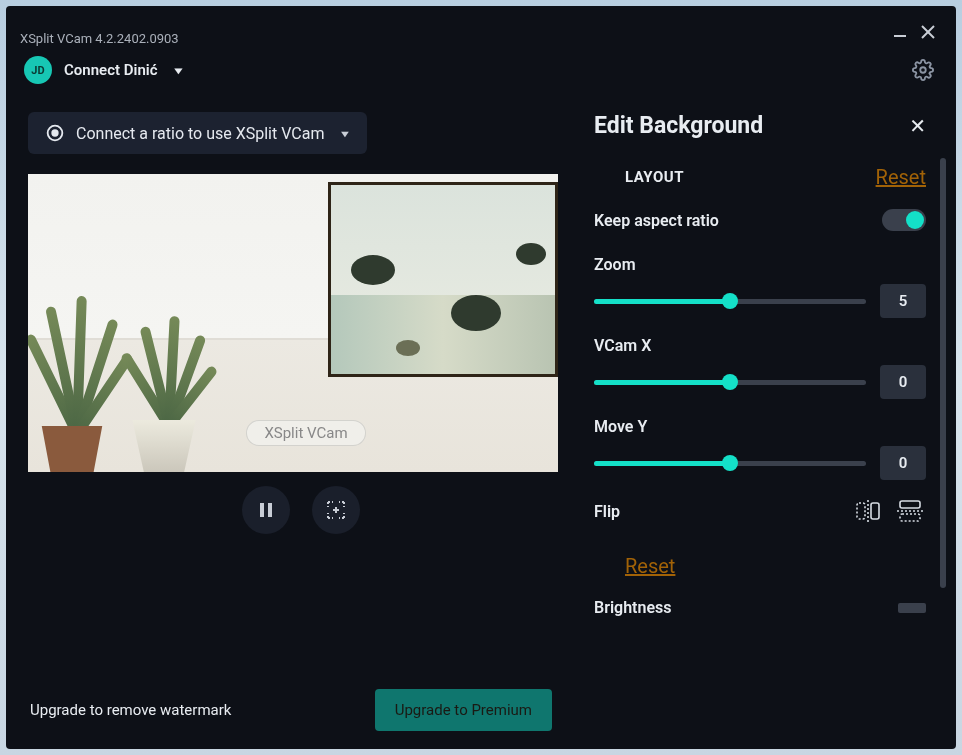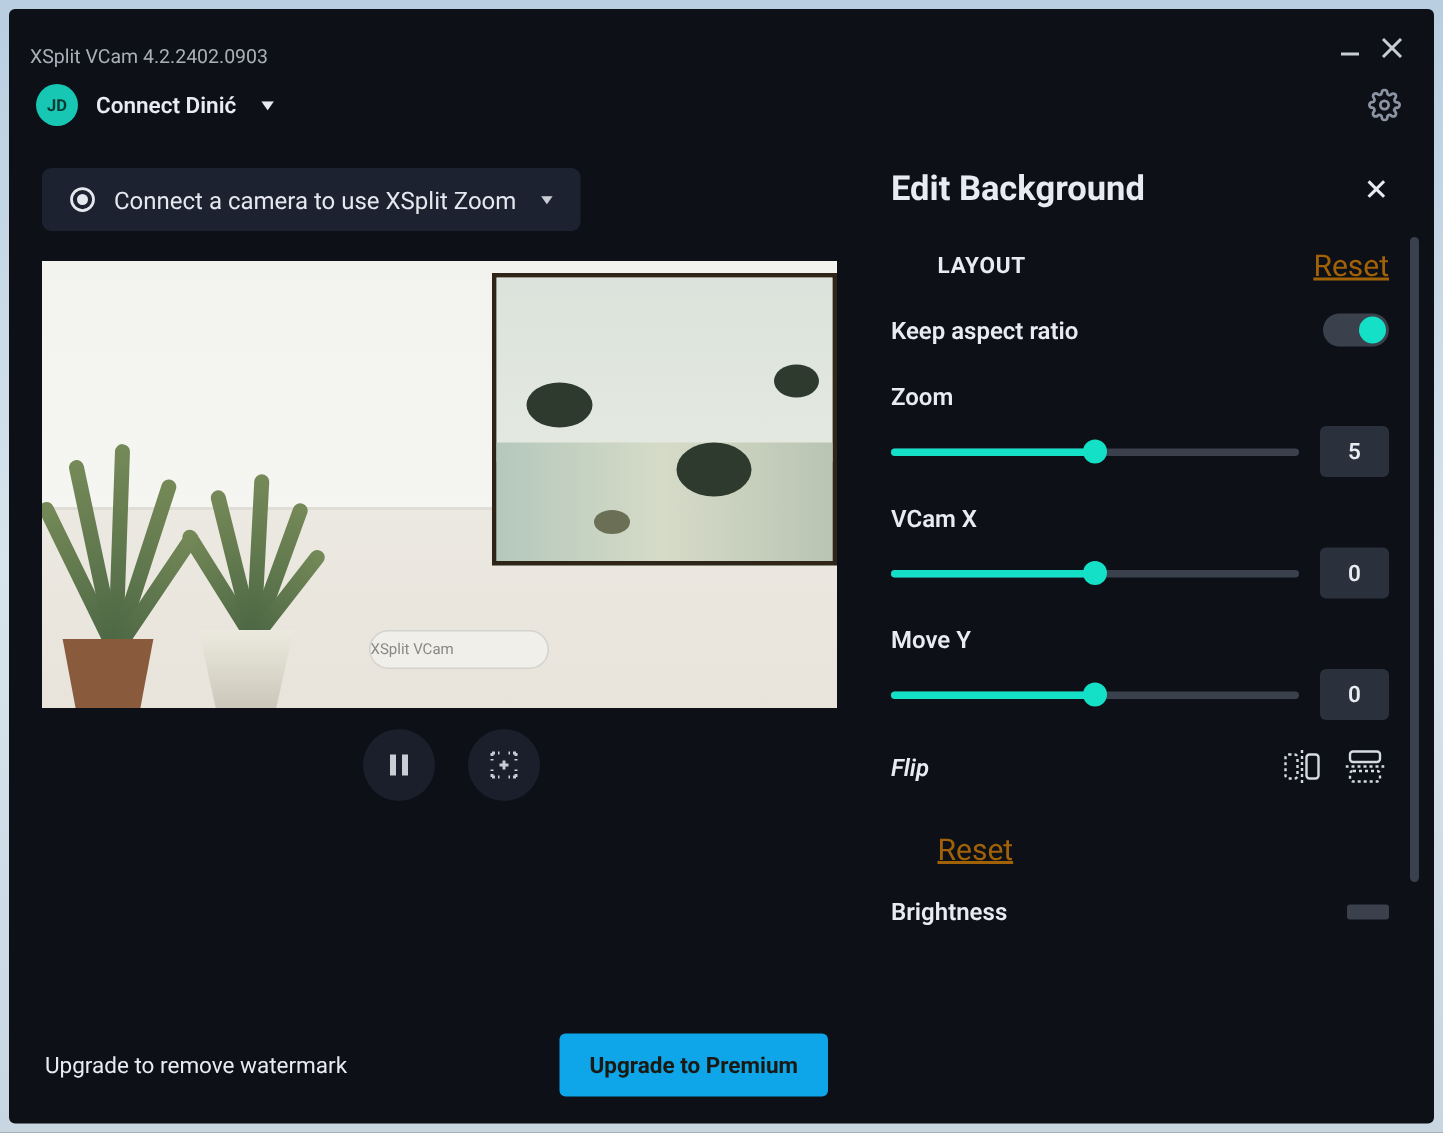--- a/index.html
+++ b/index.html
@@ -124,22 +124,22 @@
     border-radius: 6px 6px 2px 2px;
     transform-origin: bottom center;
   }
   .watermark {
     position: absolute;
     left: 218px; top: 246px;
     width: 120px; height: 26px;
     background: rgba(240,240,236,0.88);
     border: 1px solid rgba(0,0,0,0.12);
     border-radius: 13px;
-    display: flex; align-items: center; 
-    color: #888; font-size: 10px;
+    display: flex; align-items: center; justify-content: center;
+    color: #888; font-size: 15px;
   }
 
   .controls {
     margin-top: 14px;
     display: flex;
     justify-content: center;
     gap: 22px;
   }
   .ctrl-btn {
     width: 48px; height: 48px; border-radius: 50%;
@@ -150,23 +150,23 @@
     font-size: 16px;
   }
 
   .left-spacer { flex: 1; }
   .left-footer {
     display: flex; align-items: center;
     padding: 18px 22px 18px 2px;
   }
   .wm-text { color: #e8ecf1; font-size: 15px; flex: 1; }
   .upgrade-btn {
-    background: #0ea5e9;
+    background: #0f766e;
     color: #1a1a14;
-    font-weight: 700;
+    font-weight: 400;
     font-size: 15px;
     padding: 12px 20px;
     border-radius: 4px;
     cursor: pointer;
   }
 
   .right {
     flex: 1;
     padding: 18px 30px 18px 20px;
     position: relative;
@@ -227,21 +227,21 @@
     cursor: pointer;
   }
   .slider-val {
     width: 46px; height: 34px;
     background: #2a303c;
     border-radius: 4px;
     display: flex; align-items: center; justify-content: center;
     font-size: 15px; font-weight: 600;
   }
 
-  .flip-row { display: flex; align-items: center; margin-bottom: 30px; font-style: italic; }
+  .flip-row { display: flex; align-items: center; margin-bottom: 30px; }
   .flip-row .opt-label { flex: 1; }
   .flip-btn {
     width: 32px; height: 26px;
     display: flex; align-items: center; justify-content: center;
     color: #d6dbe3; margin-left: 10px; cursor: pointer;
   }
 </style>
 </head>
 <body>
 
@@ -279,21 +279,21 @@
   <div class="content">
     <div class="left">
 
       <div class="camera-select">
         <span class="cam-icon">
           <svg width="22" height="22" viewBox="0 0 24 24" fill="none" stroke="currentColor" stroke-width="2">
             <circle cx="12" cy="12" r="8"></circle>
               <circle cx="12" cy="12" r="3" fill="currentColor"></circle>
           </svg>
         </span>
-        <span>Connect a camera to use XSplit Zoom</span>
+        <span>Connect a ratio to use XSplit VCam</span>
         <span class="chev2">▼</span>
       </div>
 
       <div class="preview">
         <div class="wallshadow"></div>
         <div class="picture-frame">
           <div class="sky"></div>
             <div class="land"></div>
           <div class="blob b1"></div>
             <div class="blob b2"></div>

